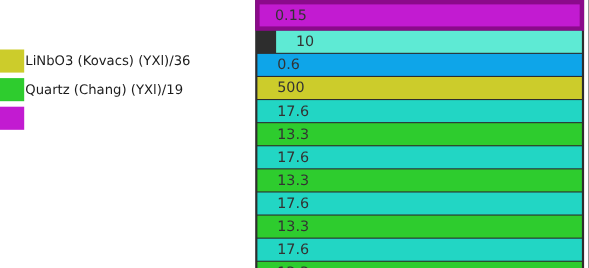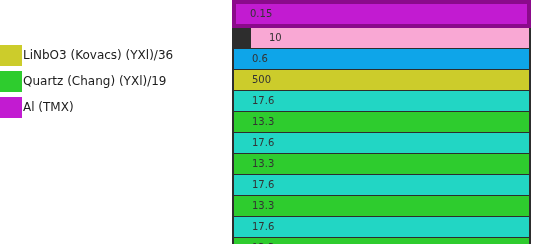--- a/index.html
+++ b/index.html
@@ -56,21 +56,21 @@
     height: 20px;
     margin: 0 2px 1px 2px;
     box-sizing: border-box;
     display: flex;
     align-items: center;
   }
   .stack-row:first-child {
     margin: 0;
   }
   .stack-value {
-    font-size: 10px;
+    font-size: 13px;
     color: #333333;
     margin-left: 18px;
     line-height: 1;
     user-select: none;
     text-align: right;
   }
   
   .stack-row.selected {
     height: 28px;
     margin: 0;
@@ -95,31 +95,30 @@
     <div class="legend-row">
       <div class="legend-swatch" style="background: rgb(204, 204, 43);"></div>
       <div class="legend-label">LiNbO3 (Kovacs) (YXl)/36</div>
     </div>
     <div class="legend-row">
       <div class="legend-swatch" style="background: rgb(46, 204, 46);"></div>
       <div class="legend-label">Quartz (Chang) (YXl)/19</div>
     </div>
     <div class="legend-row">
       <div class="legend-swatch" style="background: rgb(194, 27, 209);"></div>
-      <div class="legend-label">Al (TMX)</div>
     </div>
   </div>
 
 <div id="stack">
     <div class="stack-row selected">
       <div class="inner" style="background: rgb(194, 27, 209);">
         <span class="stack-value">0.15</span>
       </div>
     </div>
-    <div class="stack-row" style="background: #f9a8d4; margin-left: 19px;">
+    <div class="stack-row" style="background: #5eead4; margin-left: 19px;">
       <span class="stack-value">10</span>
     </div>
     <div class="stack-row" style="background: #0ea5e9;">
       <span class="stack-value">0.6</span>
     </div>
     <div class="stack-row" style="background: rgb(204, 204, 43);">
       <span class="stack-value">500</span>
     </div>
     <div class="stack-row" style="background: rgb(34, 214, 196);">
       <span class="stack-value">17.6</span>

